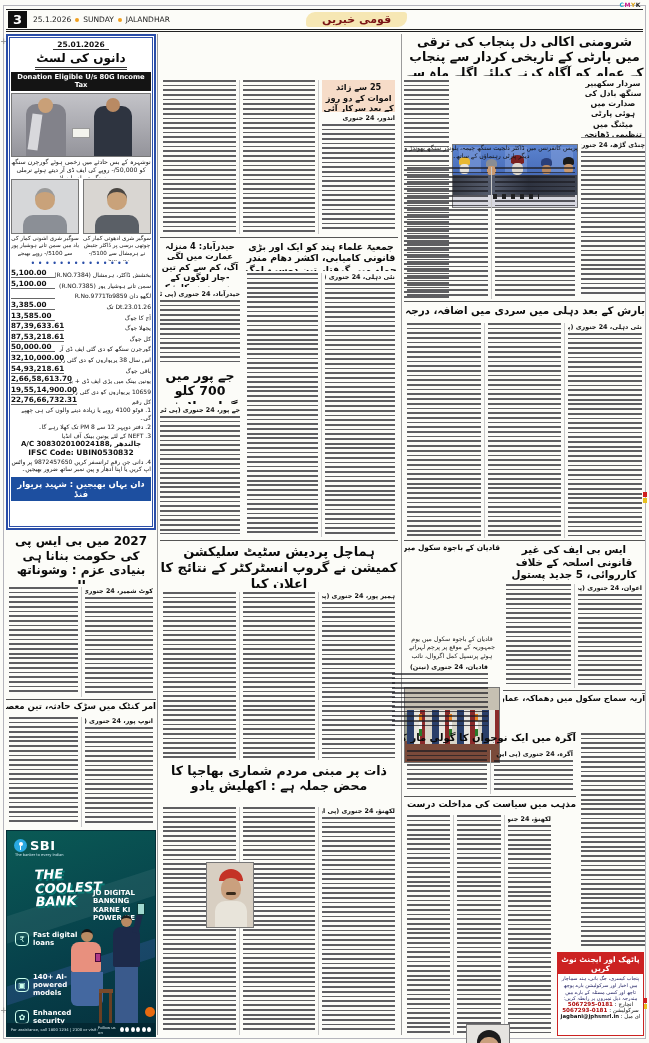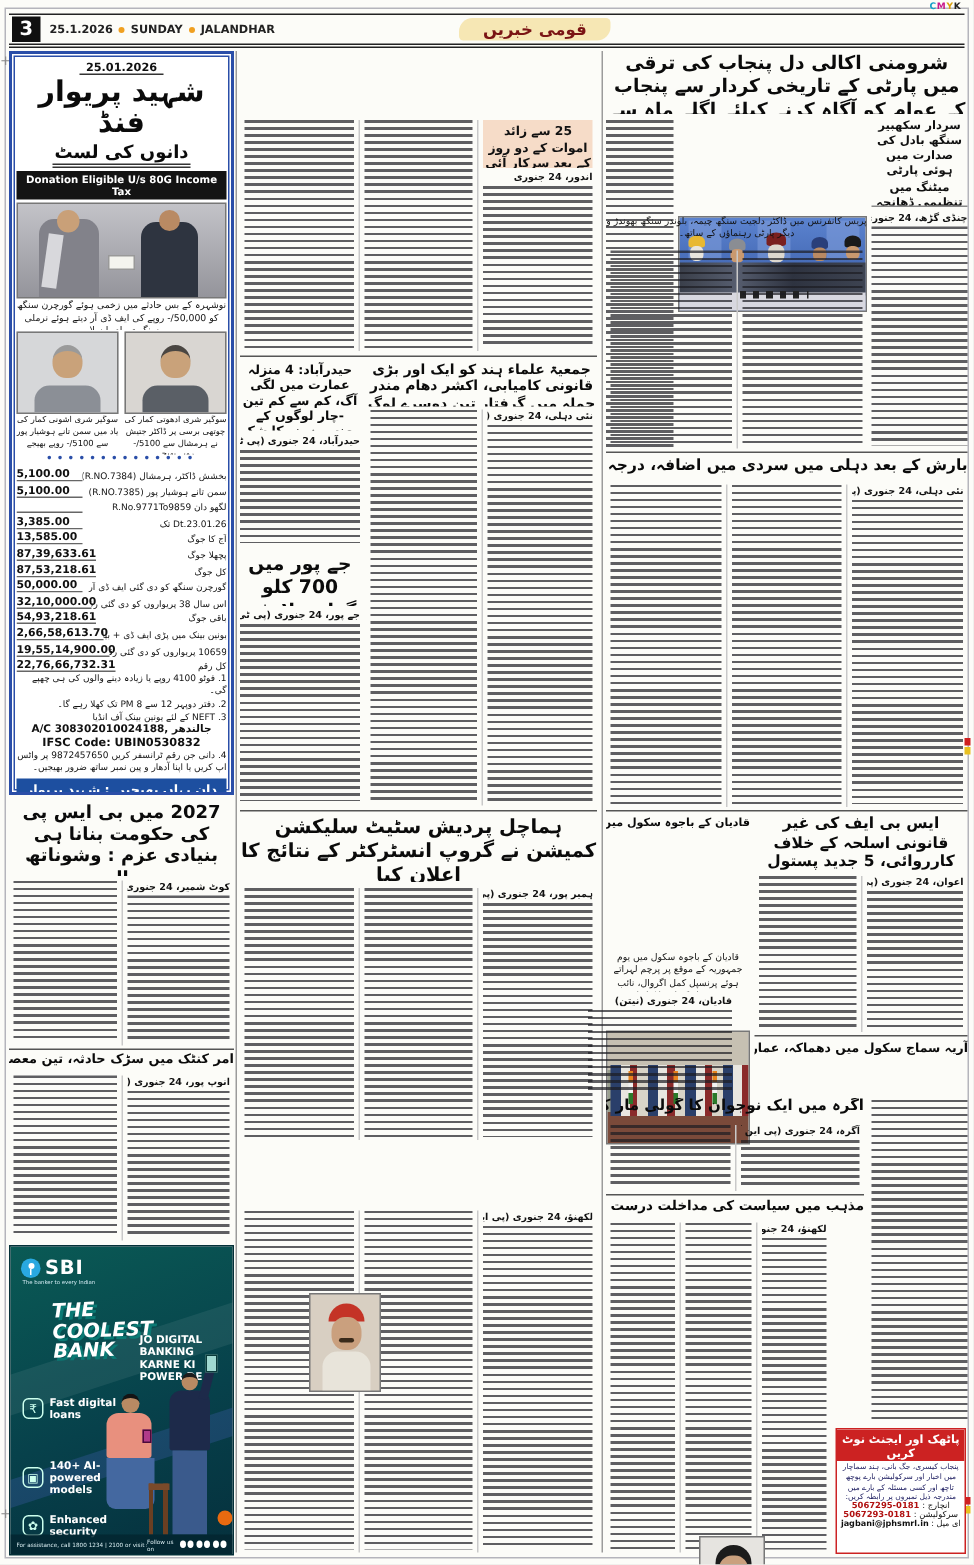--- a/index.html
+++ b/index.html
@@ -38,32 +38,31 @@
   </div>
   <div class="abs" style="left:0;top:36px;font-size:9px;color:#888">+</div>
   <div class="abs" style="left:0;top:1005px;font-size:9px;color:#888">+</div>
   <div class="abs" style="right:2px;top:492px;width:4px;height:5px;background:#d02020"></div>
   <div class="abs" style="right:2px;top:498px;width:4px;height:5px;background:#e8c020"></div>
   <div class="abs" style="right:2px;top:998px;width:4px;height:5px;background:#d02020"></div>
   <div class="abs" style="right:2px;top:1004px;width:4px;height:5px;background:#e8c020"></div>
 
   <header class="abs" style="left:6px;top:9px;width:637px;height:23px;border-top:1.2px solid #222;border-bottom:3px double #222;display:flex;align-items:center">
     <div style="background:#101010;color:#fff;font-weight:bold;font-size:13px;width:19px;height:17px;text-align:center;line-height:17px;margin:0 6px 0 2px">3</div>
-    <div style="font-size:7.5px;font-weight:bold;color:#222;white-space:nowrap">
+    <div style="font-size:7.5px;font-weight:normal;color:#222;white-space:nowrap">
       <span>25.1.2026</span><span class="dot"></span><span>SUNDAY</span><span class="dot"></span><span>JALANDHAR</span>
     </div>
     <div style="position:absolute;left:300px;top:2px;background:#f6e7b4;color:#7a1414;font-weight:bold;font-size:11px;padding:1px 16px;border-radius:9px 3px 9px 3px;direction:rtl">قومی خبریں</div>
   </header>
 
   <div class="vrule" style="left:157px;top:34px;height:1001px"></div>
   <div class="vrule" style="left:401px;top:34px;height:1001px"></div>
 
   <section class="abs" style="left:6px;top:34px;width:150px;height:496px;border:2px solid #2a4ea8;box-shadow:0 0 0 1px #fff inset, 0 0 0 2px #2a4ea8 inset;padding:4px 3px;background:#fff;overflow:hidden">
     <div style="font-size:7.5px;font-weight:bold;text-align:center;border-bottom:1px solid #333;width:56px;margin:0 auto 1px">25.01.2026</div>
-    <div class="hl" style="font-size:19px;line-height:1.1">شہید پریوار فنڈ</div>
     <div class="hl" style="font-size:12px;border-bottom:3px double #333;width:92px;margin:1px auto 2px;padding-bottom:1px">دانوں کی لسٹ</div>
     <div style="background:#141414;color:#fff;font-weight:bold;font-size:6.8px;text-align:center;padding:1.5px 0;margin-bottom:2px">Donation Eligible U/s 80G Income Tax</div>
 
     <div class="photo" style="width:100%;height:64px;background:linear-gradient(180deg,#c3c3c8,#94949b)">
       <span class="abs" style="left:14px;top:10px;width:40px;height:56px;background:#82828a;border-radius:10px 10px 0 0"></span>
       <span class="abs" style="left:26px;top:4px;width:15px;height:15px;border-radius:50%;background:#c9a078"></span>
       <span class="abs" style="left:18px;top:20px;width:10px;height:36px;background:#d8d8dc;transform:rotate(8deg)"></span>
       <span class="abs" style="right:18px;top:12px;width:38px;height:54px;background:#2e3440;border-radius:10px 10px 0 0"></span>
       <span class="abs" style="right:30px;top:4px;width:14px;height:14px;border-radius:50%;background:#b98a63"></span>
       <span class="abs" style="left:60px;top:34px;width:18px;height:10px;background:#f4f4ee;border:1px solid #999"></span>
@@ -198,20 +197,21 @@
       <div class="txt" style="height:156px"></div>
     </div>
     <div>
         <div class="txt" style="height:166px"></div>
       </div>
     <div>
         <div class="txt" style="height:166px"></div>
       </div>
   </div>
 
+  <div class="hl" style="position:absolute;left:160px;top:763px;width:238px;height:42px;font-size:12.5px">ذات پر مبنی مردم شماری بھاجپا کا محض جملہ ہے : اکھلیش یادو</div>
   <div class="abs subcols" style="left:160px;top:807px;width:238px;height:228px">
     <div>
       <div class="dl">لکھنؤ، 24 جنوری (پی این آئی)</div>
       <div class="txt" style="height:216px"></div>
     </div>
     <div>
         <div class="txt" style="height:226px"></div>
       </div>
     <div>
         <div class="txt" style="height:226px"></div>

